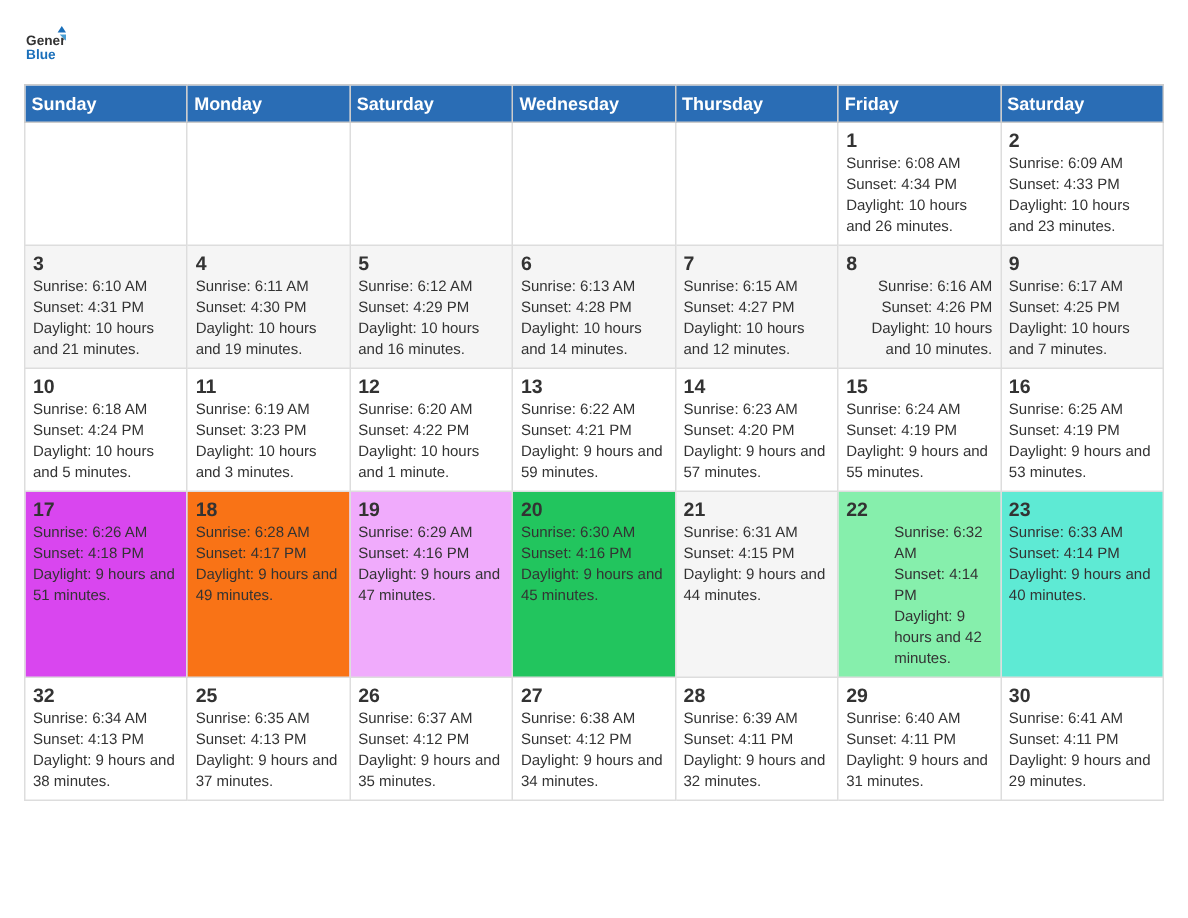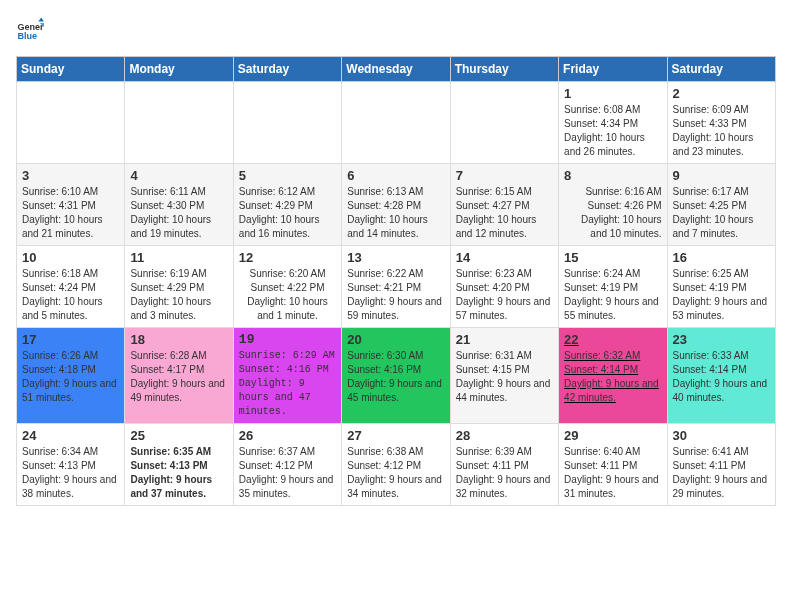--- a/index.html
+++ b/index.html
@@ -175,26 +175,26 @@
       <tr>
         <td>
           <span class="day-number">10</span>
           <div class="day-detail" style="white-space: pre-line;">Sunrise: 6:18 AM
 Sunset: 4:24 PM
 Daylight: 10 hours and 5 minutes.</div>
         </td>
         <td>
           <span class="day-number">11</span>
           <div class="day-detail" style="white-space: pre-line;">Sunrise: 6:19 AM
-Sunset: 4:29 PM
+Sunset: 3:23 PM
 Daylight: 10 hours and 3 minutes.</div>
         </td>
         <td>
           <span class="day-number">12</span>
-          <div class="day-detail" style="white-space: pre-line; text-align: center;">Sunrise: 6:20 AM
+          <div class="day-detail" style="white-space: pre-line;">Sunrise: 6:20 AM
 Sunset: 4:22 PM
 Daylight: 10 hours and 1 minute.</div>
         </td>
         <td>
           <span class="day-number">13</span>
           <div class="day-detail" style="white-space: pre-line;">Sunrise: 6:22 AM
 Sunset: 4:21 PM
 Daylight: 9 hours and 59 minutes.</div>
         </td>
         <td>
@@ -210,73 +210,73 @@
 Daylight: 9 hours and 55 minutes.</div>
         </td>
         <td>
           <span class="day-number">16</span>
           <div class="day-detail" style="white-space: pre-line;">Sunrise: 6:25 AM
 Sunset: 4:19 PM
 Daylight: 9 hours and 53 minutes.</div>
         </td>
       </tr>
       <tr>
-        <td style="background: #3b82f6;">
+        <td style="background: #d946ef;">
           <span class="day-number">17</span>
           <div class="day-detail" style="white-space: pre-line;">Sunrise: 6:26 AM
 Sunset: 4:18 PM
 Daylight: 9 hours and 51 minutes.</div>
         </td>
-        <td style="background: #f9a8d4;">
+        <td style="background: #f97316;">
           <span class="day-number">18</span>
           <div class="day-detail" style="white-space: pre-line;">Sunrise: 6:28 AM
 Sunset: 4:17 PM
 Daylight: 9 hours and 49 minutes.</div>
         </td>
-        <td style="background: #d946ef; font-family: Liberation Mono, monospace;">
+        <td style="background: #f0abfc;">
           <span class="day-number">19</span>
           <div class="day-detail" style="white-space: pre-line;">Sunrise: 6:29 AM
 Sunset: 4:16 PM
 Daylight: 9 hours and 47 minutes.</div>
         </td>
         <td style="background: #22c55e;">
           <span class="day-number">20</span>
           <div class="day-detail" style="white-space: pre-line;">Sunrise: 6:30 AM
 Sunset: 4:16 PM
 Daylight: 9 hours and 45 minutes.</div>
         </td>
         <td style="background: rgb(245, 245, 245);">
           <span class="day-number">21</span>
           <div class="day-detail" style="white-space: pre-line;">Sunrise: 6:31 AM
 Sunset: 4:15 PM
 Daylight: 9 hours and 44 minutes.</div>
         </td>
-        <td style="background: #ec4899; text-decoration: underline;">
+        <td style="background: #86efac;">
           <span class="day-number">22</span>
-          <div class="day-detail" style="white-space: pre-line;">Sunrise: 6:32 AM
+          <div class="day-detail" style="white-space: pre-line; margin-left: 32px;">Sunrise: 6:32 AM
 Sunset: 4:14 PM
 Daylight: 9 hours and 42 minutes.</div>
         </td>
         <td style="background: #5eead4;">
           <span class="day-number">23</span>
           <div class="day-detail" style="white-space: pre-line;">Sunrise: 6:33 AM
 Sunset: 4:14 PM
 Daylight: 9 hours and 40 minutes.</div>
         </td>
       </tr>
       <tr>
         <td>
-          <span class="day-number">24</span>
+          <span class="day-number">32</span>
           <div class="day-detail" style="white-space: pre-line;">Sunrise: 6:34 AM
 Sunset: 4:13 PM
 Daylight: 9 hours and 38 minutes.</div>
         </td>
         <td>
           <span class="day-number">25</span>
-          <div class="day-detail" style="white-space: pre-line; font-weight: bold;">Sunrise: 6:35 AM
+          <div class="day-detail" style="white-space: pre-line;">Sunrise: 6:35 AM
 Sunset: 4:13 PM
 Daylight: 9 hours and 37 minutes.</div>
         </td>
         <td>
           <span class="day-number">26</span>
           <div class="day-detail" style="white-space: pre-line;">Sunrise: 6:37 AM
 Sunset: 4:12 PM
 Daylight: 9 hours and 35 minutes.</div>
         </td>
         <td>

